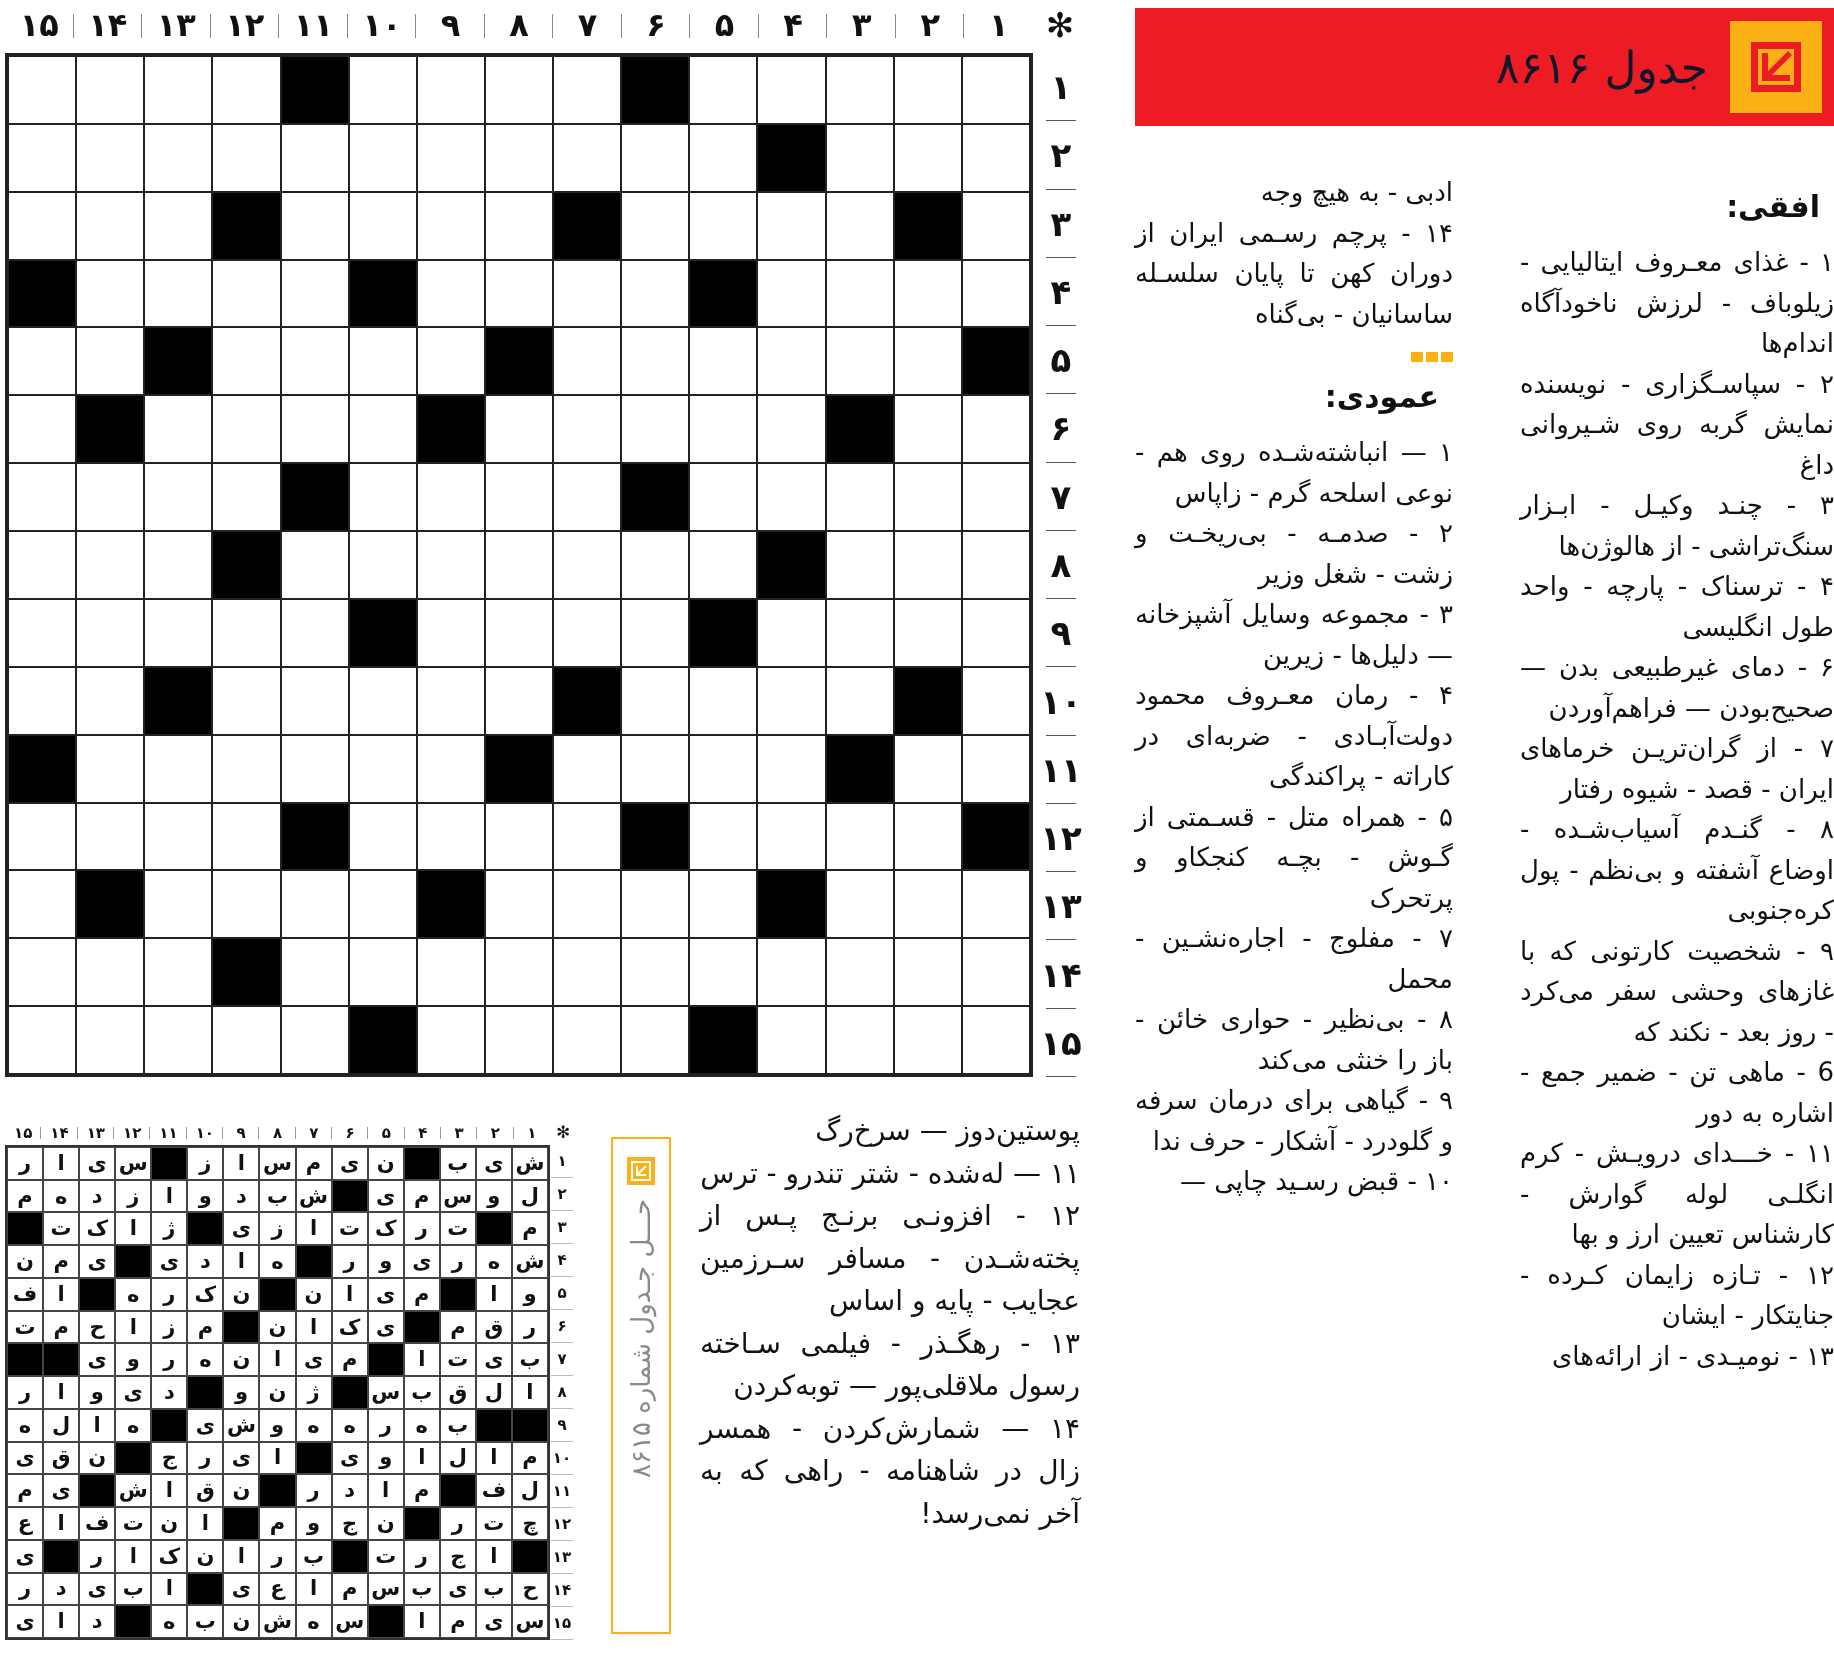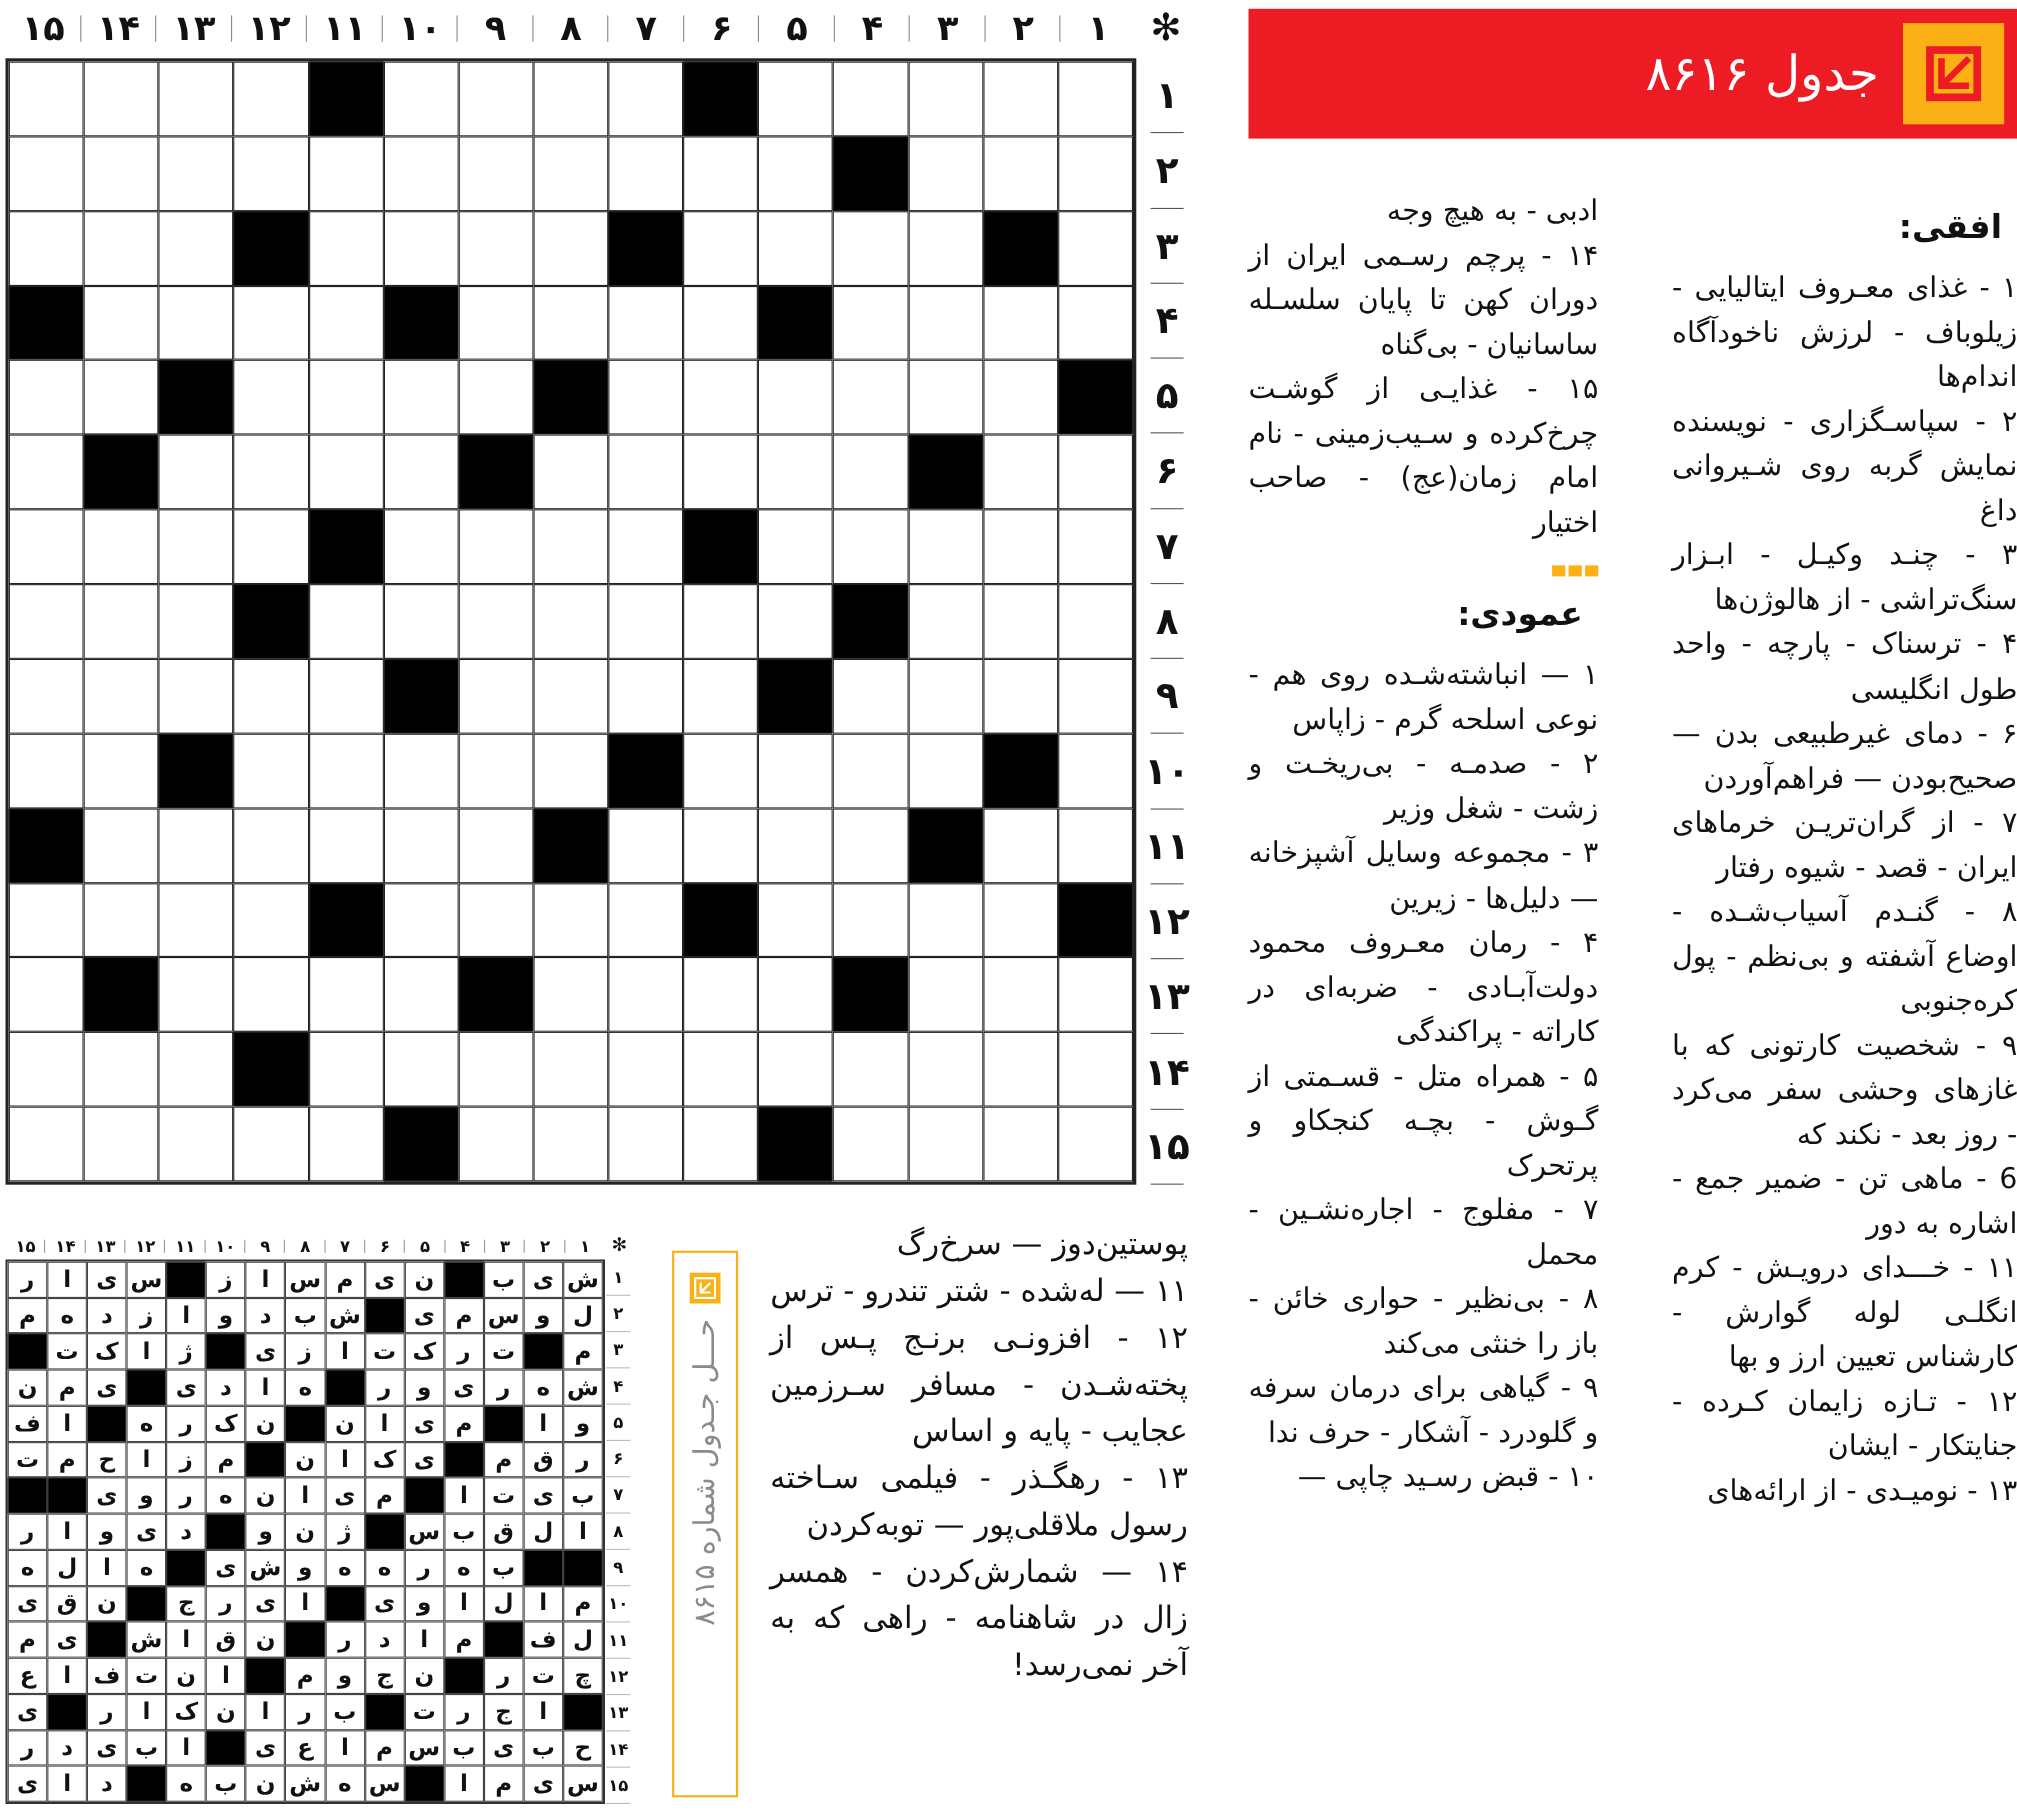--- a/index.html
+++ b/index.html
@@ -27,21 +27,21 @@
   #row-nums .rn { text-align: center; font-weight: bold; font-size: 34px; display: flex;
                   align-items: center; justify-content: center; position: relative; }
   #row-nums .rn::after { content: ""; position: absolute; bottom: 0; left: 6px; right: 6px;
                   border-bottom: 1.5px solid #555; }
 
   
   #header { position: absolute; left: 1135px; top: 8px; width: 699px; height: 118px;
             background: #ed1c24; direction: rtl; display: flex; align-items: center; }
   #logo { width: 92px; height: 92px; background: #fbb116; margin-right: 12px;
           display: flex; align-items: center; justify-content: center; }
-  #header-title { color: #ffffff; font-family: "DejaVu Serif", serif; font-size: 44px;
+  #header-title { color: #0f172a; font-family: "DejaVu Serif", serif; font-size: 44px;
                   margin-right: 22px; }
 
   
   .clue-col { position: absolute; direction: rtl; text-align: justify; font-size: 26px;
               line-height: 40.5px; font-family: "DejaVu Sans", sans-serif; }
   .clue-col h3 { margin: 14px; font-size: 30px; font-weight: bold; line-height: 42px; }
   .clue-col p { margin: 0; }
   #clues-right { left: 1520px; top: 172px; width: 314px; }
   #clues-mid { left: 1135px; top: 172px; width: 318px; }
   #clues-bottom { left: 700px; top: 1110px; width: 380px; font-size: 28px; line-height: 42.5px; }
@@ -371,21 +371,20 @@
       <p class="clue">۱۱ - خـــدای درویـش - کرم انگلـی لوله گوارش - کارشناس تعیین ارز و بها</p>
       <p class="clue">۱۲ - تـازه زایمان کـرده - جنایتکار - ایشان</p>
       <p class="clue">۱۳ - نومیـدی - از ارائه‌های</p>
     </div>
 </div>
 
 <div id="clues-mid" class="clue-col">
   <div id="across2-list">
       <p class="clue">ادبی - به هیچ وجه</p>
       <p class="clue">۱۴ - پرچم رسـمی ایران از دوران کهن تا پایان سلسـله ساسانیان - بی‌گناه</p>
-      <p class="clue">۱۵ - غذایـی از گوشـت چرخ‌کرده و سـیب‌زمینی - نام امام زمان(عج) - صاحب اختیار</p>
     </div>
   <div class="divider-dots">
       <span></span>
       <span></span>
       <span></span>
     </div>
   <h3>عمودی:</h3>
   <div id="down2-list">
       <p class="clue">۱ — انباشته‌شـده روی هم - نوعی اسلحه گرم - زاپاس</p>
       <p class="clue">۲ - صدمـه - بی‌ریخـت و زشت - شغل وزیر</p>

